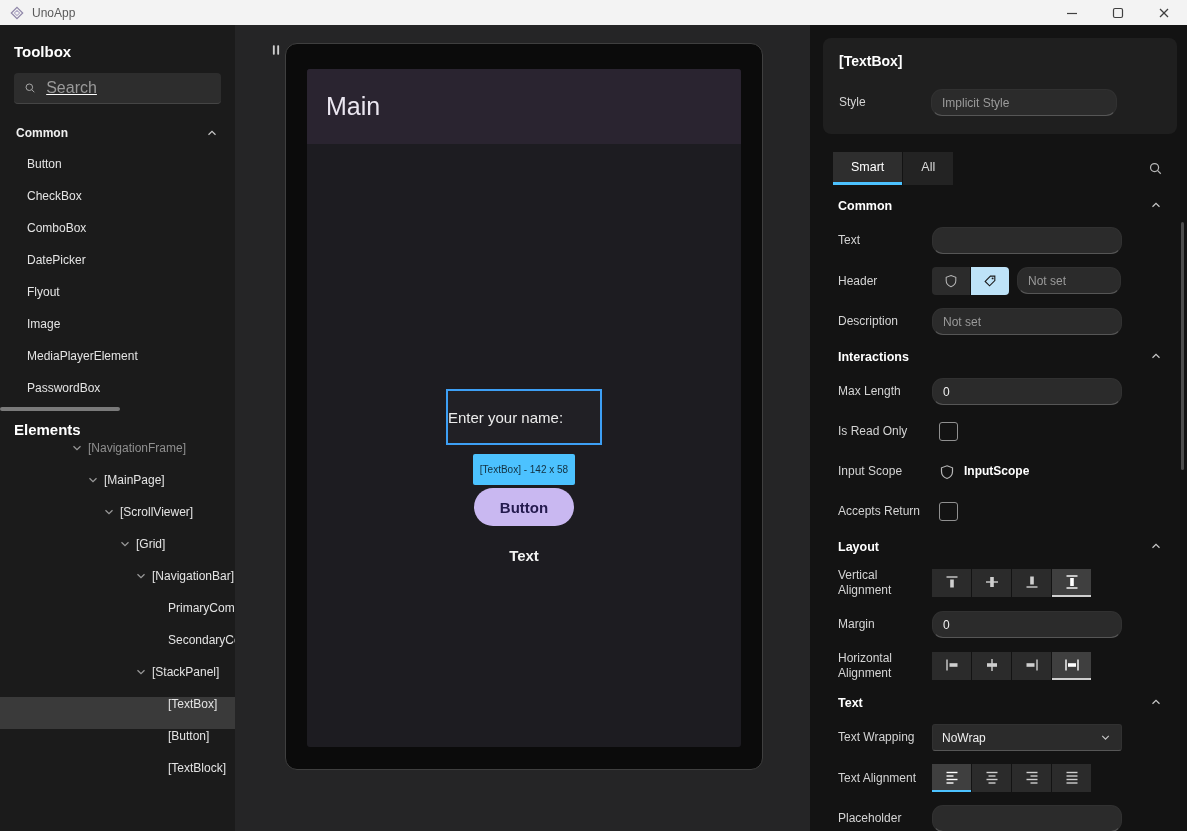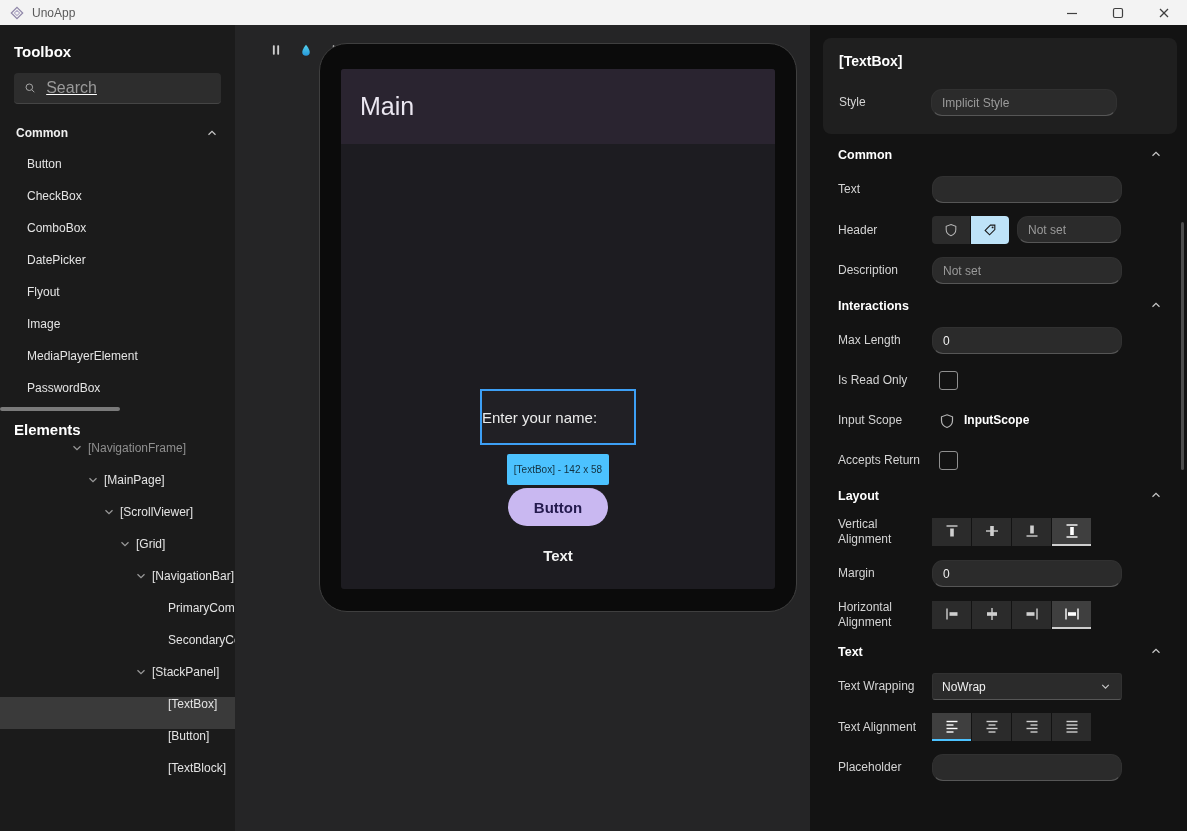--- a/index.html
+++ b/index.html
@@ -32,22 +32,22 @@
   .tree-row.dim .tree-label{color:#8f8f8f;}
   .tree-row.selected{background:#3a3a3a;}
   .tree-chevron{width:18px;display:flex;justify-content:center;flex:0 0 18px;}
   .tree-spacer{width:18px;flex:0 0 18px;}
   
   .canvas{position:absolute;left:235px;top:25px;width:575px;height:806px;background:#252526;overflow:hidden;}
   .toolbar{position:absolute;left:28px;top:12px;display:flex;align-items:center;gap:4px;}
   .tool{width:26px;height:26px;background:transparent;border:0;border-radius:4px;display:flex;align-items:center;justify-content:center;cursor:pointer;}
   .tool.gap-left{margin-left:14px;}
   .tool.gap-left-sm{margin-left:8px;}
-  .device{position:absolute;left:50px;top:18px;width:478px;height:569px;background:#0b0b0b;
-    border:1px solid #3f3f3f;border-radius:28px;box-sizing:border-box;margin-left:34px;}
+  .device{position:absolute;left:50px;top:18px;width:478px;height:727px;background:#0b0b0b;
+    border:1px solid #3f3f3f;border-radius:12px;box-sizing:border-box;}
   .screen{position:absolute;left:21px;right:21px;top:25px;bottom:22px;background:#1d1c21;border-radius:3px;overflow:hidden;}
   .screen-header{height:75px;background:#2a2430;display:flex;align-items:center;}
   .screen-header .ptitle{font-size:25px;color:#eae6f0;padding-left:19px;}
   .screen-stage{position:absolute;left:0;top:320px;width:100%;display:flex;flex-direction:column;align-items:center;}
   .sel-textbox{width:152px;height:52px;border:2px solid #3d9ff5;display:flex;align-items:center;justify-content:flex-start;
     font-size:15px;color:#ececec;background:rgba(255,255,255,0.02);}
   .size-badge{margin-top:9px;background:#4cc2ff;color:#12303f;font-size:10px;padding:10px 7px;border-radius:2px;}
   .purple-btn{margin-top:3px;width:100px;height:38px;border-radius:19px;background:#c9b8f1;color:#241a4e;
     font-size:15px;font-weight:600;display:flex;align-items:center;justify-content:center;cursor:pointer;}
   .textblock{margin-top:21px;font-size:15px;font-weight:600;color:#f2f2f2;}
@@ -310,20 +310,30 @@
 
 <aside class="inspector">
   <div class="insp-card">
     <div class="insp-title">[TextBox]</div>
     <div class="card-row">
       <span class="plabel">Style</span>
       <div class="pinput muted">Implicit Style</div>
     </div>
   </div>
 
+  <div class="tabs">
+    <div class="tab active">Smart</div>
+    <div class="tab">All</div>
+    <span class="tab-search">
+      <svg width="15" height="15" viewBox="0 0 16 16">
+          <circle cx="7" cy="7" r="4.3" fill="none" stroke="#b8b8b8" stroke-width="1.3"></circle>
+          <line x1="10.3" y1="10.3" x2="13.6" y2="13.6" stroke="#b8b8b8" stroke-width="1.3"></line>
+        </svg>
+    </span>
+  </div>
 
   <div class="props">
 
     <div class="sec-header">
       <span class="stitle">Common</span>
       <span class="schev">
           <svg width="14" height="14" viewBox="0 0 16 16">
             <polyline points="4,10 8,6 12,10" fill="none" stroke="#c8c8c8" stroke-width="1.4"></polyline>
           </svg>
         </span>

